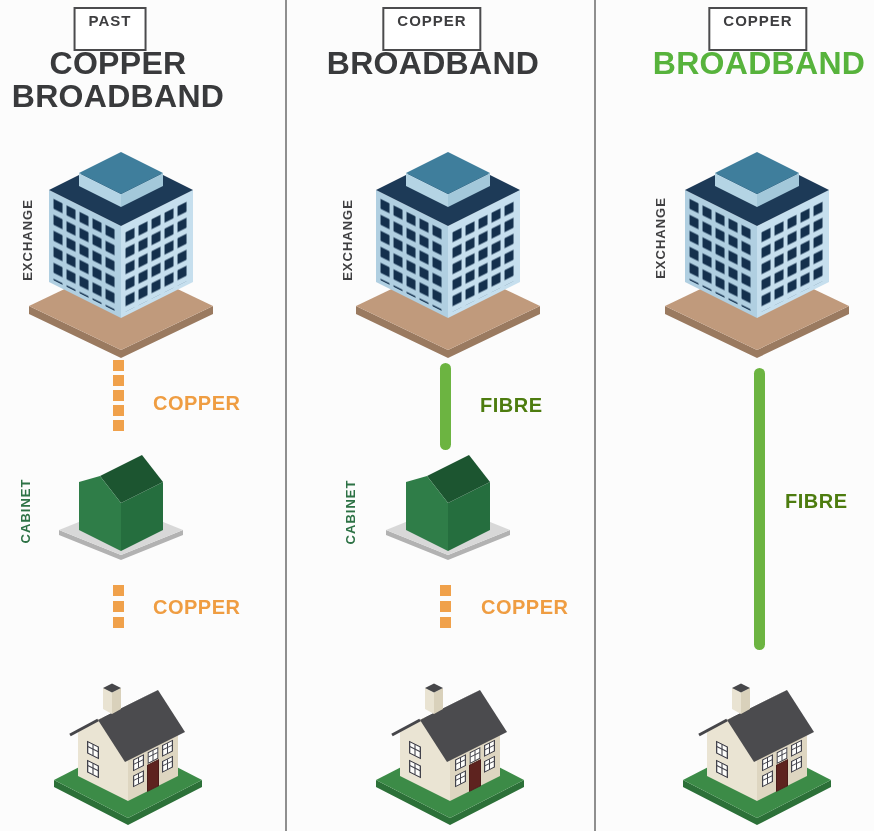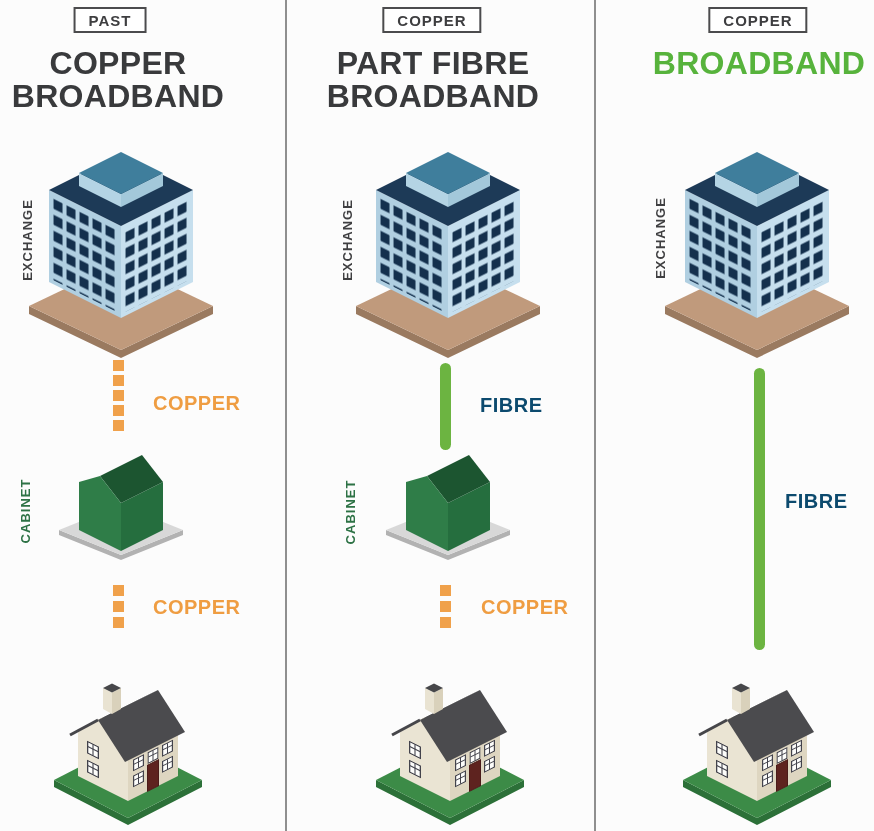--- a/index.html
+++ b/index.html
@@ -3,21 +3,21 @@
 <meta charset="utf-8">
 <style>
   html,body{margin:0;padding:0;background:#fcfcfc;}
   .canvas{
     position:relative;width:874px;height:831px;background:#fcfcfc;
     font-family:"Liberation Sans",sans-serif;overflow:hidden;
   }
   .sep{position:absolute;top:0;bottom:0;width:2px;background:#8f8f8f;}
   .tag{
     position:absolute;top:7px;transform:translateX(-50%);
-    background:#ffffff;border:2px solid #4b4b4d;padding:3px 13px 2px;
+    background:#ffffff;border:2px solid #4b4b4d;padding:3px 13px 20px;
     font-weight:bold;font-size:15px;letter-spacing:1px;color:#3e3e40;white-space:nowrap;
   }
   .title{
     position:absolute;top:47px;transform:translateX(-50%);text-align:center;
     font-weight:bold;font-size:32px;line-height:33px;letter-spacing:.3px;
     color:#393a3c;white-space:nowrap;margin:0;
   }
   .title.green{color:#57b33c;}
   .vlabel{
     position:absolute;transform:translate(-50%,-50%) rotate(-90deg);
@@ -28,21 +28,21 @@
   .copper-line{
     position:absolute;width:11px;
     background:repeating-linear-gradient(180deg,#f0a14b 0 11px,rgba(0,0,0,0) 11px 15px);
   }
   .copper-line.seg2{
     background:repeating-linear-gradient(180deg,#f0a14b 0 11px,rgba(0,0,0,0) 11px 16px);
   }
   .fibre-line{position:absolute;width:11px;border-radius:6px;background:#6cb441;}
   .link-label{position:absolute;font-weight:bold;font-size:20px;letter-spacing:.5px;white-space:nowrap;}
   .link-label.copper{color:#ef9d42;}
-  .link-label.fibre{color:#0c4a6e;}
+  .link-label.fibre{color:#4d7c0f;}
   .icon{position:absolute;display:block;}
 </style>
 </head>
 <body>
 
 <div class="canvas">
 
   <svg width="0" height="0" style="position:absolute" aria-hidden="true">
     <defs>
       <pattern id="winL" width="13" height="16" patternUnits="userSpaceOnUse" patternTransform="matrix(1,0.5,0,1,25,52)">
@@ -146,21 +146,20 @@
     <div class="link-label copper" style="left:153px;top:596px">COPPER</div>
 
     <svg class="icon" style="left:52px;top:666px;width:152px;height:162px">
         <use href="#sym-house"></use>
       </svg>
   </section>
 
   <section>
     <div class="tag" style="left:432px">COPPER</div>
     <h2 class="title" style="left:433px">
-      <div>PART FIBRE</div>
       <div>BROADBAND</div>
     </h2>
     <div class="vlabel dark" style="left:347px;top:240px">EXCHANGE</div>
     <svg class="icon" style="left:355px;top:146px;width:186px;height:212px">
         <use href="#sym-exchange"></use>
       </svg>
 
     <div class="fibre-line" style="left:440px;top:363px;height:87px"></div>
     <div class="link-label fibre" style="left:480px;top:394px">FIBRE</div>
 

